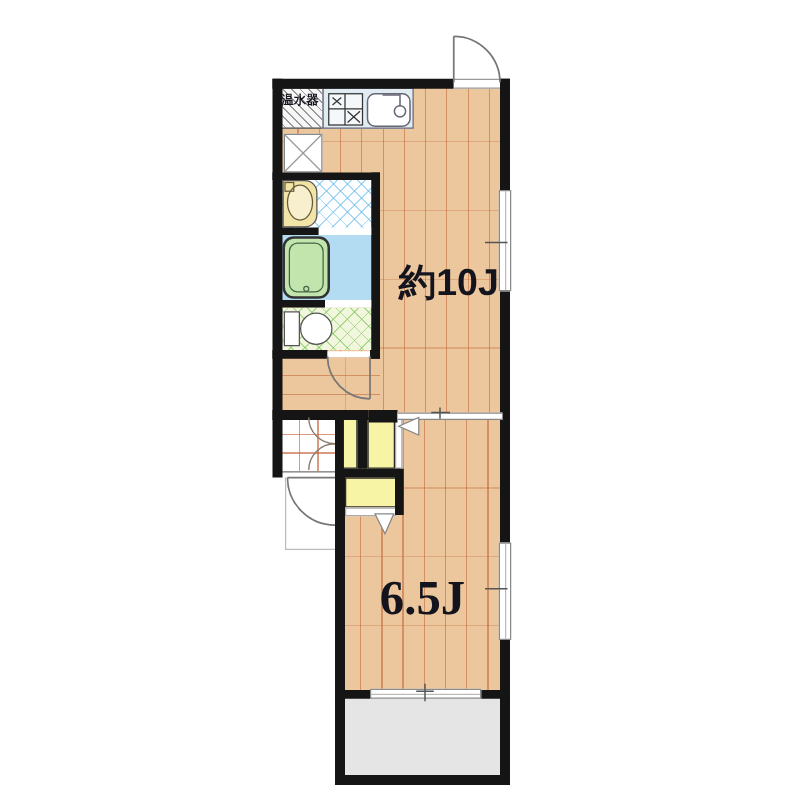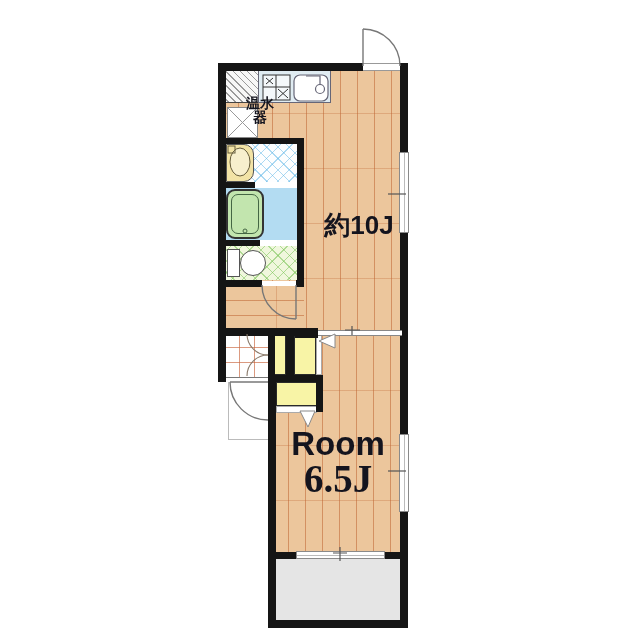--- a/index.html
+++ b/index.html
@@ -153,18 +153,17 @@
       <path d="M 320 85 L 320 76 L 306 76"></path>
     </g>
 
     <g stroke="#665c3a" stroke-width="1" fill="none">
       <ellipse cx="240" cy="162" rx="10" ry="14" fill="#f7efcd"></ellipse>
       <rect x="228" y="146" width="7" height="7"></rect>
     </g>
     <circle cx="245" cy="231" r="2" fill="none" stroke="#446644" stroke-width="1"></circle>
   </svg>
 
-  <div class="label" style="left:221px;top:96px;width:38px;font-size:14px;margin-left:20px;">温水器</div>
-  <div class="label" style="left:305px;top:212px;width:108px;font-size:26px;">約10J</div>
-  <div class="label" style="left:285px;top:427px;width:106px;font-size:33px;">Room</div>
+  <div class="label" style="left:221px;top:76px;width:38px;font-size:10px;">温水器</div>
+  <div class="label" style="left:305px;top:212px;width:108px;font-size:30px;">約10J</div>
   <div class="label" style="left:285px;top:459px;width:106px;font-size:39px;font-family:Liberation Serif, serif;">6.5J</div>
 
 </div>
 
 </body></html>

